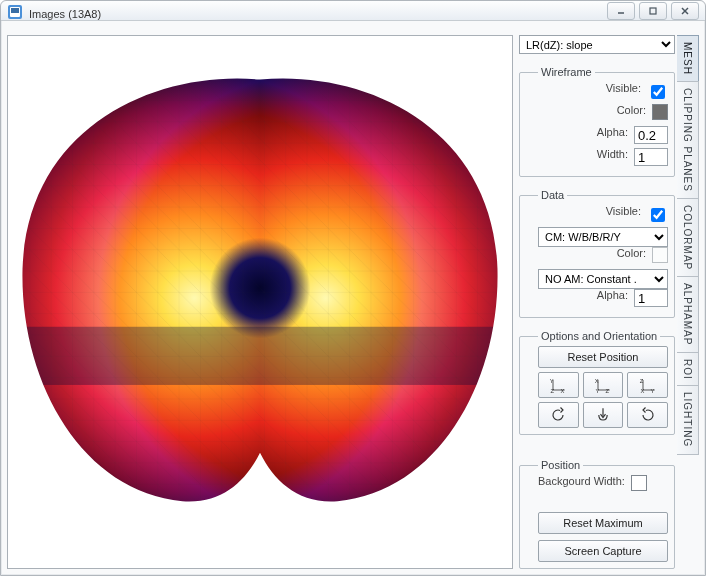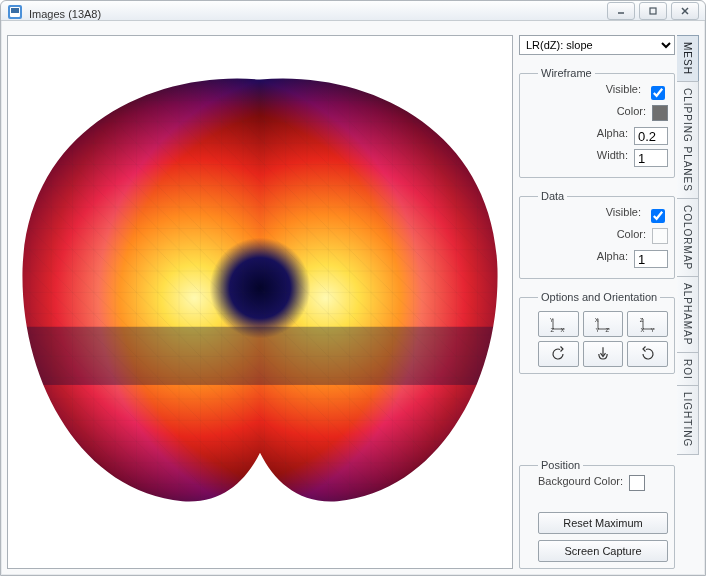--- a/index.html
+++ b/index.html
@@ -160,32 +160,39 @@
             <input type="text" class="num" value="1" style="">
           </div>
         </fieldset>
 
         <fieldset class="group">
           <legend>Data</legend>
           <div class="row">
             <label>Visible:</label>
             <input type="checkbox" class="chk" checked="" style="">
           </div>
+          <select class="line-select">
+            <option>CM: W/B/B/R/Y</option>
+          </select>
           <div class="row">
             <label class="disabled-label">Color:</label>
             <span class="swatch white" style="opacity:.5"></span>
           </div>
+          <select class="line-select">
+            <option>NO AM: Constant .</option>
+          </select>
           <div class="row">
             <label>Alpha:</label>
             <input type="text" class="num" value="1" style="">
           </div>
         </fieldset>
 
         <fieldset class="group">
           <legend>Options and Orientation</legend>
+          <button class="btn full">Reset Position</button>
           <div class="grid3" style="margin-top:4px">
             <div class="icon-btn" title="Y Z X">
               <svg viewBox="0 0 24 24">
                   <text x="2" y="9" font-size="7" fill="#333">Y</text>
                   <text x="3" y="21" font-size="7" fill="#333">Z</text>
                   <text x="15" y="21" font-size="7" fill="#333">X</text>
                   <path d="M6 18 L6 6 M6 18 L20 18" stroke="#333" stroke-width="1" fill="none"></path>
                 </svg>
             </div>
             <div class="icon-btn" title="X Y Z">
@@ -224,21 +231,21 @@
                 </svg>
             </div>
           </div>
         </fieldset>
 
         <div class="spacer"></div>
 
         <fieldset class="group">
           <legend>Position</legend>
           <div class="row" style="justify-content:flex-start">
-            <label>Backgourd Color:</label>
+            <label>Backgourd Width:</label>
             <span class="swatch white"></span>
           </div>
           <button class="btn full" style="margin-top:15px">Reset Maximum</button>
           <button class="btn full" style="margin-top:6px">Screen Capture</button>
         </fieldset>
       </div>
 
       <div class="vtabs">
         <div class="vtab active">MESH</div>
         <div class="vtab">CLIPPING PLANES</div>

